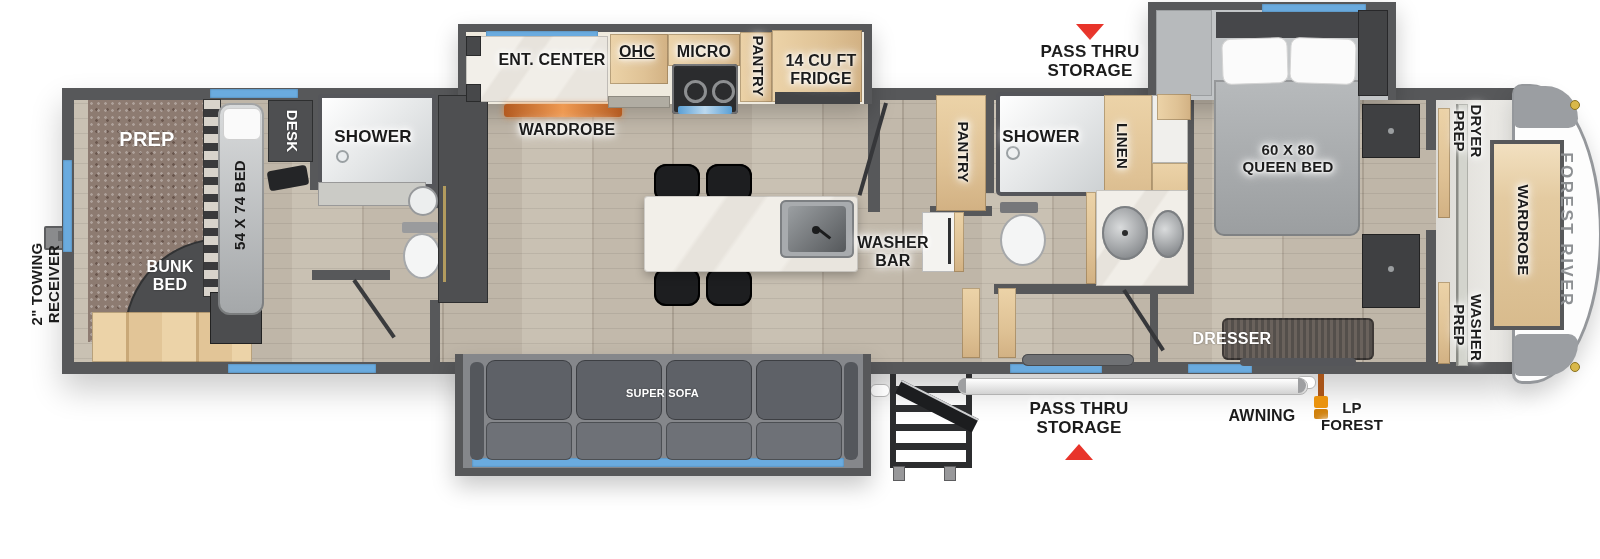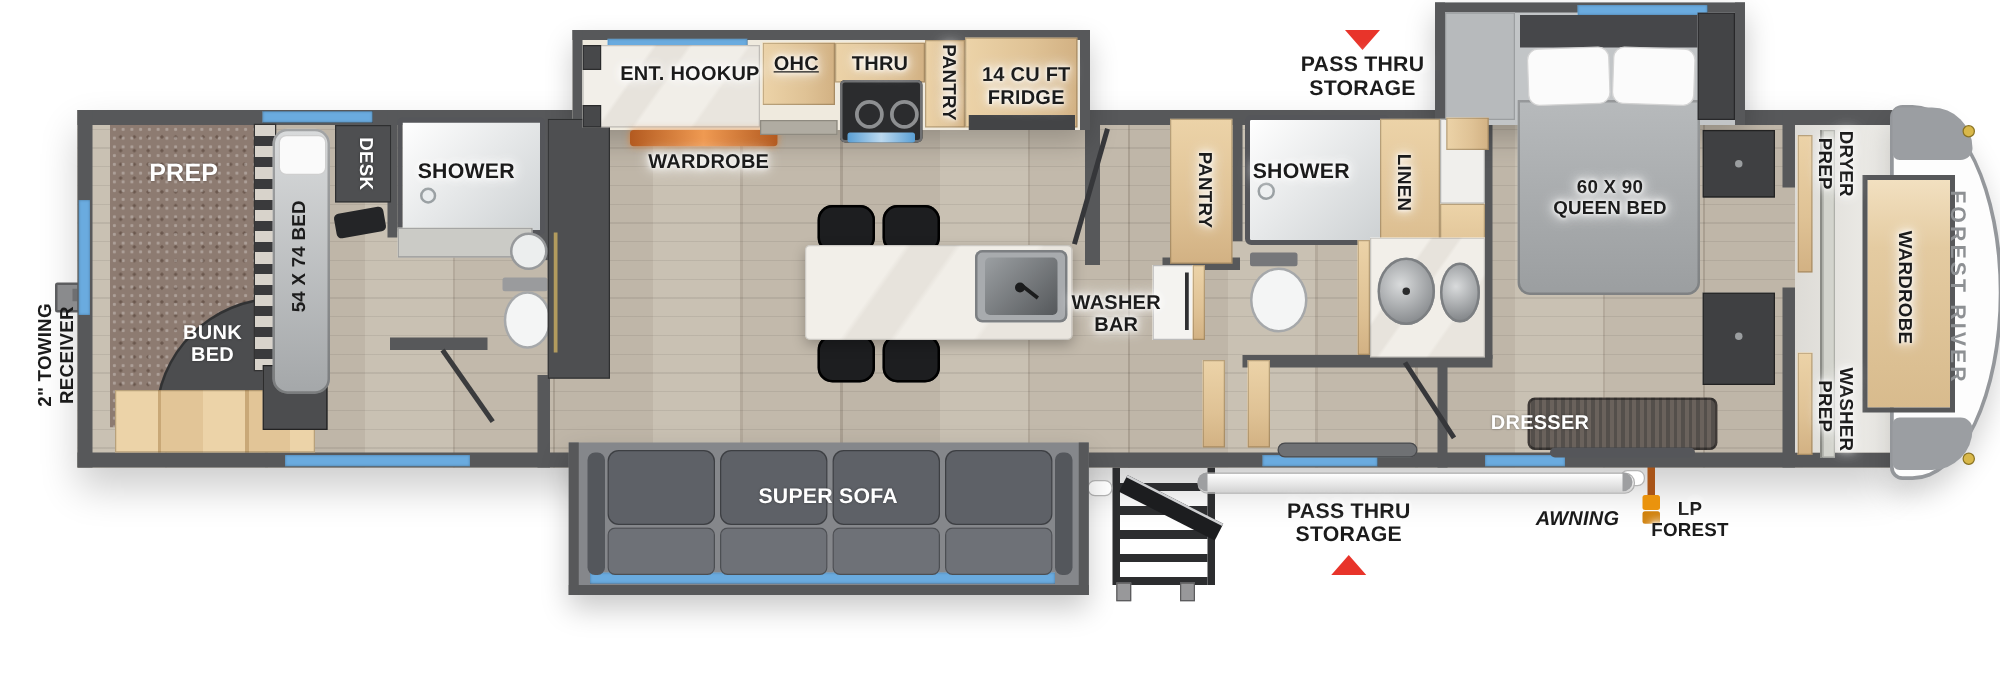--- a/index.html
+++ b/index.html
@@ -197,39 +197,39 @@
   <div class="tri" style="left:1076px;top:24px;border-left:14px solid transparent;border-right:14px solid transparent;border-top:16px solid #e8342a;"></div>
   <div class="tri" style="left:1065px;top:444px;border-left:14px solid transparent;border-right:14px solid transparent;border-bottom:16px solid #e8342a;"></div>
 
   <div class="lbl white" style="left:112px;top:128px;width:70px;font-size:20px;">PREP</div>
   <div class="lbl white" style="left:137px;top:258px;width:66px;">BUNK BED</div>
   <div class="lbl r-90" style="left:186px;top:196px;width:110px;height:18px;font-size:15px;text-shadow:none;">54 X 74 BED</div>
   <div class="lbl white r90" style="left:266px;top:122px;width:50px;height:18px;font-size:15px;">DESK</div>
   <div class="lbl" style="left:328px;top:127px;width:90px;font-size:17px;">SHOWER</div>
   <div class="lbl r-90" style="left:-14px;top:267px;width:120px;height:34px;font-size:15px;text-shadow:none;">2" TOWING RECEIVER</div>
 
-  <div class="lbl" style="left:494px;top:51px;width:116px;white-space:nowrap;">ENT. HOOKUP</div>
+  <div class="lbl" style="left:494px;top:51px;width:116px;white-space:nowrap;">ENT. CENTER</div>
   <div class="lbl" style="left:612px;top:43px;width:50px;text-decoration:underline;">OHC</div>
-  <div class="lbl" style="left:674px;top:43px;width:60px;">THRU</div>
+  <div class="lbl" style="left:674px;top:43px;width:60px;">MICRO</div>
   <div class="lbl r90" style="left:724px;top:57px;width:66px;height:18px;font-size:15px;">PANTRY</div>
   <div class="lbl" style="left:777px;top:52px;width:88px;">14 CU FT FRIDGE</div>
   <div class="lbl" style="left:517px;top:121px;width:100px;">WARDROBE</div>
   <div class="lbl" style="left:853px;top:234px;width:80px;">WASHER BAR</div>
 
   <div class="lbl r90" style="left:929px;top:143px;width:66px;height:18px;font-size:15px;">PANTRY</div>
   <div class="lbl" style="left:996px;top:127px;width:90px;font-size:17px;">SHOWER</div>
   <div class="lbl r90" style="left:1094px;top:137px;width:54px;height:18px;font-size:15px;">LINEN</div>
 
-  <div class="lbl" style="left:1238px;top:142px;width:100px;font-size:15px;">60 X 90 QUEEN BED</div>
+  <div class="lbl" style="left:1238px;top:142px;width:100px;font-size:15px;">60 X 80 QUEEN BED</div>
   <div class="lbl white" style="left:1192px;top:330px;width:80px;">DRESSER</div>
   <div class="lbl r90" style="left:1436px;top:114px;width:62px;height:34px;font-size:15px;">DRYER PREP</div>
   <div class="lbl r90" style="left:1436px;top:308px;width:62px;height:34px;font-size:15px;">WASHER PREP</div>
   <div class="lbl r90" style="left:1476px;top:221px;width:92px;height:18px;font-size:15px;z-index:13;">WARDROBE</div>
   <div class="lbl brand r90" style="left:1476px;top:220px;width:180px;height:20px;z-index:13;">FOREST RIVER</div>
 
-  <div class="lbl white" style="left:590px;top:387px;width:145px;font-size:17px;">SUPER SOFA</div>
+  <div class="lbl white" style="left:590px;top:387px;width:145px;font-size:11px;">SUPER SOFA</div>
 
   <div class="lbl" style="left:1030px;top:42px;width:120px;font-size:17px;">PASS THRU STORAGE</div>
   <div class="lbl" style="left:1019px;top:399px;width:120px;font-size:17px;">PASS THRU STORAGE</div>
-  <div class="lbl" style="left:1222px;top:407px;width:80px;font-style:italic;">AWNING</div>
+  <div class="lbl" style="left:1222px;top:407px;width:80px;">AWNING</div>
   <div class="lbl" style="left:1314px;top:400px;width:76px;font-size:15px;">LP FOREST</div>
 
 </div>
 
 </body></html>

